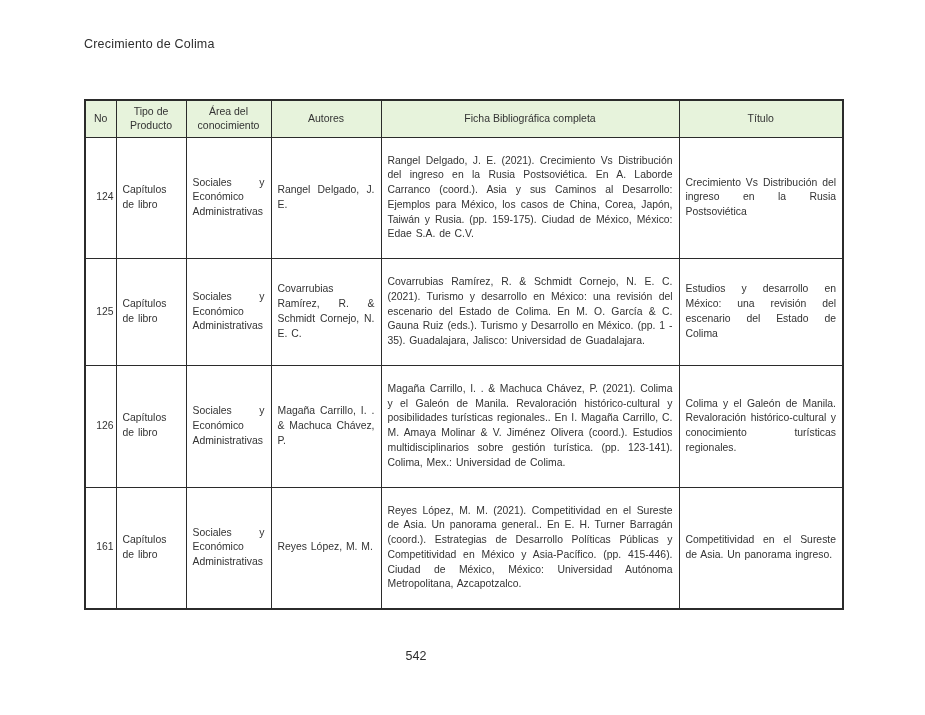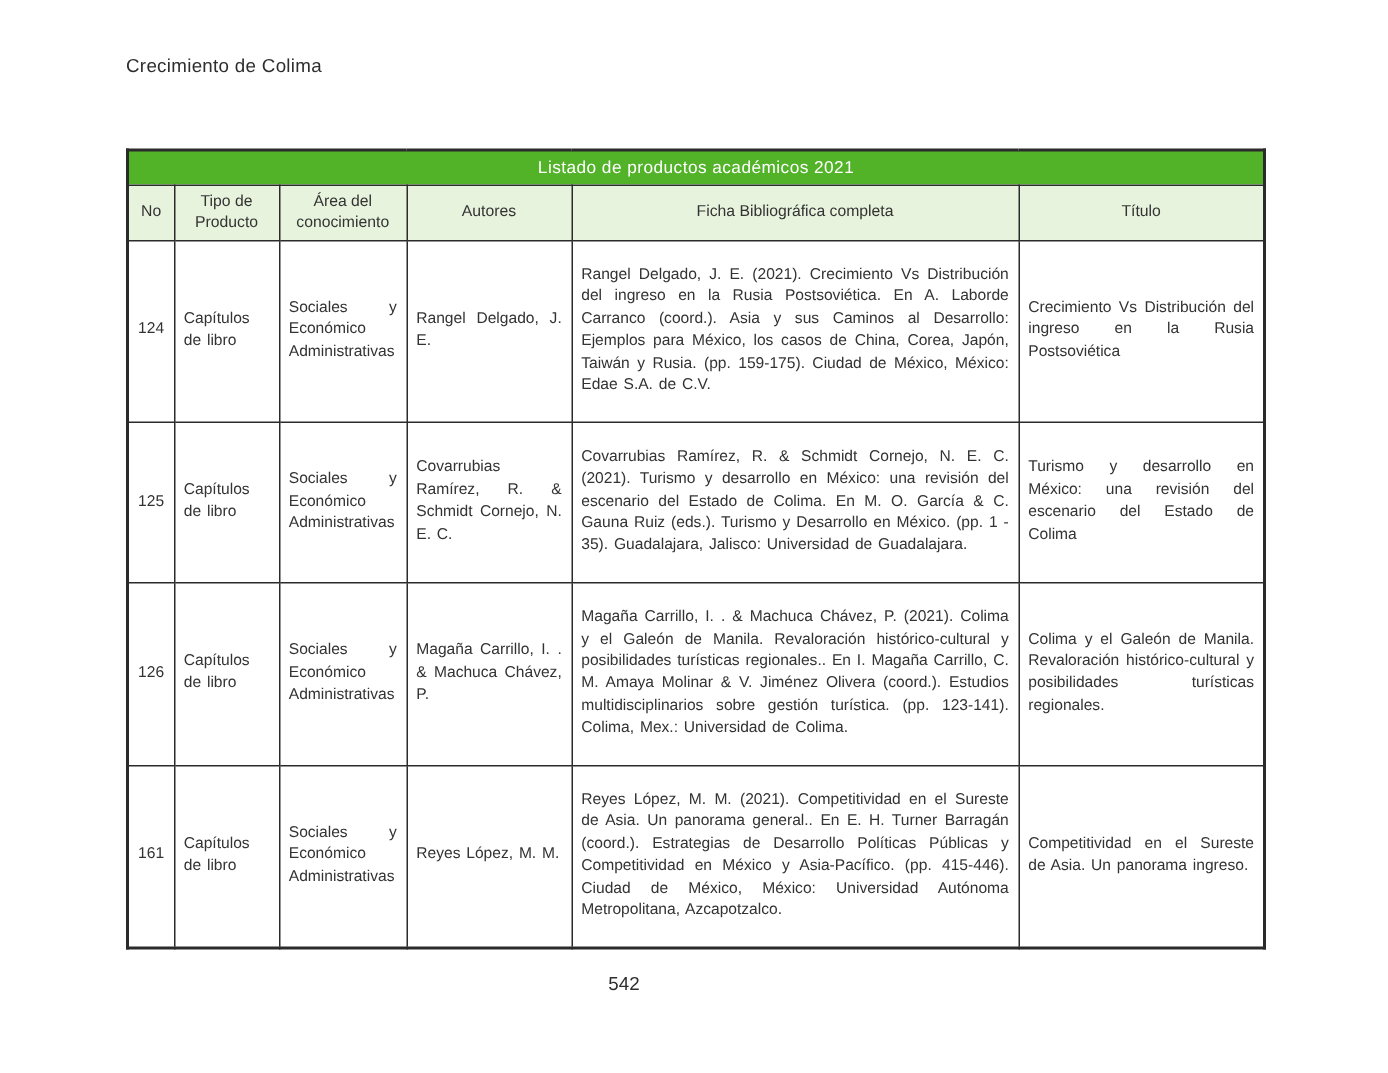--- a/index.html
+++ b/index.html
@@ -50,21 +50,21 @@
   }
   tbody tr{height:103px;}
   tbody td{
     font-size:10.4px;
     line-height:1.42;
     padding:16px 6px;
     vertical-align:middle;
     text-align:justify;
     word-spacing:1px;
   }
-  td.cell-no{text-align:center;padding:2px;}
+  td.cell-no{text-align:right;padding:2px;}
   col.c-no{width:31px;}
   col.c-tipo{width:70px;}
   col.c-area{width:85px;}
   col.c-autores{width:110px;}
   col.c-ficha{width:298px;}
   col.c-titulo{width:164px;}
   .page-number{
     position:absolute;left:0;top:649px;width:832px;
     text-align:center;font-size:12.5px;color:#2e2e2e;
   }
@@ -77,23 +77,20 @@
 <table class="products">
   <colgroup>
     <col class="c-no">
       <col class="c-tipo">
       <col class="c-area">
     <col class="c-autores">
       <col class="c-ficha">
       <col class="c-titulo">
   </colgroup>
   <thead>
-    <tr>
-      <th class="banner" colspan="6">Listado de productos académicos 2021</th>
-    </tr>
     <tr class="col-headers">
       <th>No</th>
       <th>Tipo de Producto</th>
       <th>Área del conocimiento</th>
       <th>Autores</th>
       <th>Ficha Bibliográfica completa</th>
       <th>Título</th>
     </tr>
   </thead>
   <tbody>
@@ -104,29 +101,29 @@
       <td>Rangel Delgado, J. E.</td>
       <td>Rangel Delgado, J. E. (2021). Crecimiento Vs Distribución del ingreso en la Rusia Postsoviética. En A. Laborde Carranco (coord.). Asia y sus Caminos al Desarrollo: Ejemplos para México, los casos de China, Corea, Japón, Taiwán y Rusia. (pp. 159-175). Ciudad de México, México: Edae S.A. de C.V.</td>
       <td>Crecimiento Vs Distribución del ingreso en la Rusia Postsoviética</td>
     </tr>
     <tr>
       <td class="cell-no">125</td>
       <td>Capítulos de libro</td>
       <td>Sociales y Económico Administrativas</td>
       <td>Covarrubias Ramírez, R. &amp; Schmidt Cornejo, N. E. C.</td>
       <td>Covarrubias Ramírez, R. &amp; Schmidt Cornejo, N. E. C. (2021). Turismo y desarrollo en México: una revisión del escenario del Estado de Colima. En M. O. García &amp; C. Gauna Ruiz (eds.). Turismo y Desarrollo en México. (pp. 1 - 35). Guadalajara, Jalisco: Universidad de Guadalajara.</td>
-      <td>Turismo y desarrollo en México: una revisión del escenario del Estado de Colima</td>
+      <td>Estudios y desarrollo en México: una revisión del escenario del Estado de Colima</td>
     </tr>
     <tr>
       <td class="cell-no">126</td>
       <td>Capítulos de libro</td>
       <td>Sociales y Económico Administrativas</td>
       <td>Magaña Carrillo, I. . &amp; Machuca Chávez, P.</td>
       <td>Magaña Carrillo, I. . &amp; Machuca Chávez, P. (2021). Colima y el Galeón de Manila. Revaloración histórico-cultural y posibilidades turísticas regionales.. En I. Magaña Carrillo, C. M. Amaya Molinar &amp; V. Jiménez Olivera (coord.). Estudios multidisciplinarios sobre gestión turística. (pp. 123-141). Colima, Mex.: Universidad de Colima.</td>
-      <td>Colima y el Galeón de Manila. Revaloración histórico-cultural y posibilidades turísticas regionales.</td>
+      <td>Colima y el Galeón de Manila. Revaloración histórico-cultural y conocimiento turísticas regionales.</td>
     </tr>
     <tr>
       <td class="cell-no">161</td>
       <td>Capítulos de libro</td>
       <td>Sociales y Económico Administrativas</td>
       <td>Reyes López, M. M.</td>
       <td>Reyes López, M. M. (2021). Competitividad en el Sureste de Asia. Un panorama general.. En E. H. Turner Barragán (coord.). Estrategias de Desarrollo Políticas Públicas y Competitividad en México y Asia-Pacífico. (pp. 415-446). Ciudad de México, México: Universidad Autónoma Metropolitana, Azcapotzalco.</td>
       <td>Competitividad en el Sureste de Asia. Un panorama ingreso.</td>
     </tr>
   </tbody>

